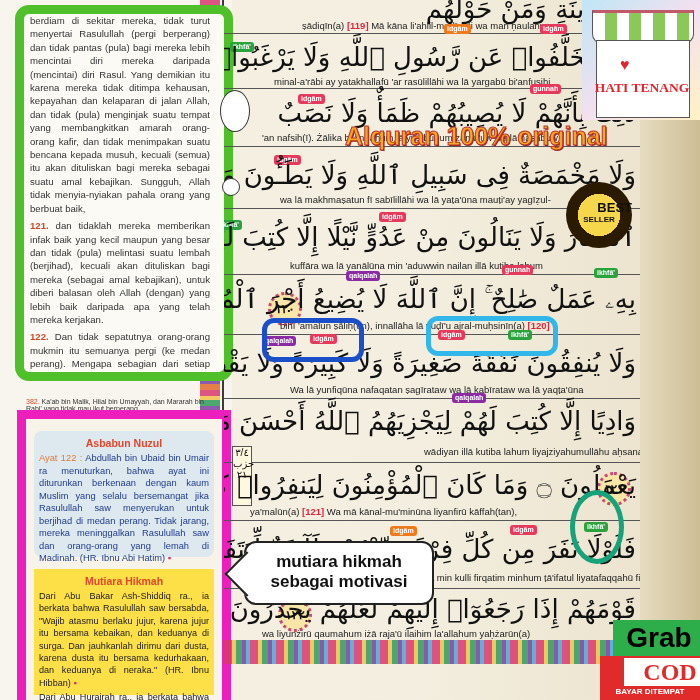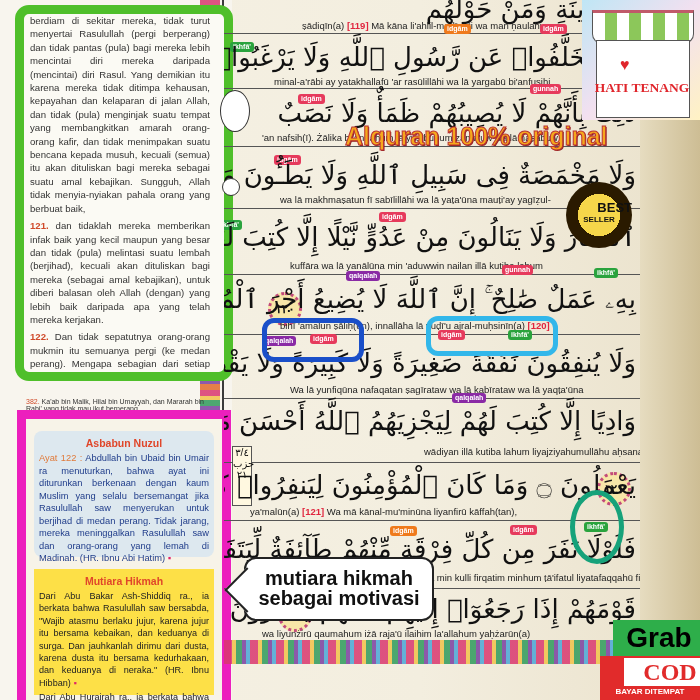--- a/index.html
+++ b/index.html
@@ -72,21 +72,21 @@
   .store-box { position:absolute; left:14px; top:40px; width:92px; height:76px; border:1px solid #555; background:#fff; }
   .heart { position:absolute; left:38px; top:56px; color:#e0262c; font-size:16px; }
   .store-name { position:absolute; left:10px; top:80px; width:100px; text-align:center; font-family:"Liberation Serif", serif; font-weight:bold; font-size:13.5px; color:#e0262c; }
 
   .callout { position:absolute; background:#fff; border:2px solid #222; border-radius:12px; text-align:center; font-weight:bold; color:#111; }
   .callout .arrow { position:absolute; width:30px; height:30px; background:#fff; border-left:2px solid #222; border-bottom:2px solid #222; transform:rotate(45deg); }
   .callout .txt { position:relative; z-index:2; }
   .c1 { left:244px; top:433px; width:184px; height:78px; font-size:14px; line-height:19px; }
   .c1 .txt { padding-top:9px; }
   .c1 .arrow { left:-15px; top:24px; }
-  .c2 { left:244px; top:557px; width:186px; height:60px; font-size:20px; line-height:20px; }
+  .c2 { left:244px; top:541px; width:186px; height:60px; font-size:17px; line-height:20px; }
   .c2 .txt { padding-top:9px; }
   .c2 .arrow { left:-15px; top:15px; }
 
   .hl-box { position:absolute; border-radius:12px; }
   .hl1 { left:262px; top:318px; width:92px; height:34px; border:5px solid #1a4fc9; }
   .hl2 { left:426px; top:316px; width:122px; height:30px; border:5px solid #32b7ea; }
   .hl3 { left:570px; top:490px; width:44px; height:64px; border:5px solid #16a27a; border-radius:50%; }
 
   .gojek { position:absolute; left:600px; top:590px; width:100px; height:28px; background:#fff; }
   .gojek .dot { position:absolute; left:6px; top:5px; width:14px; height:14px; border:4px solid #2ea84a; border-radius:50%; }

